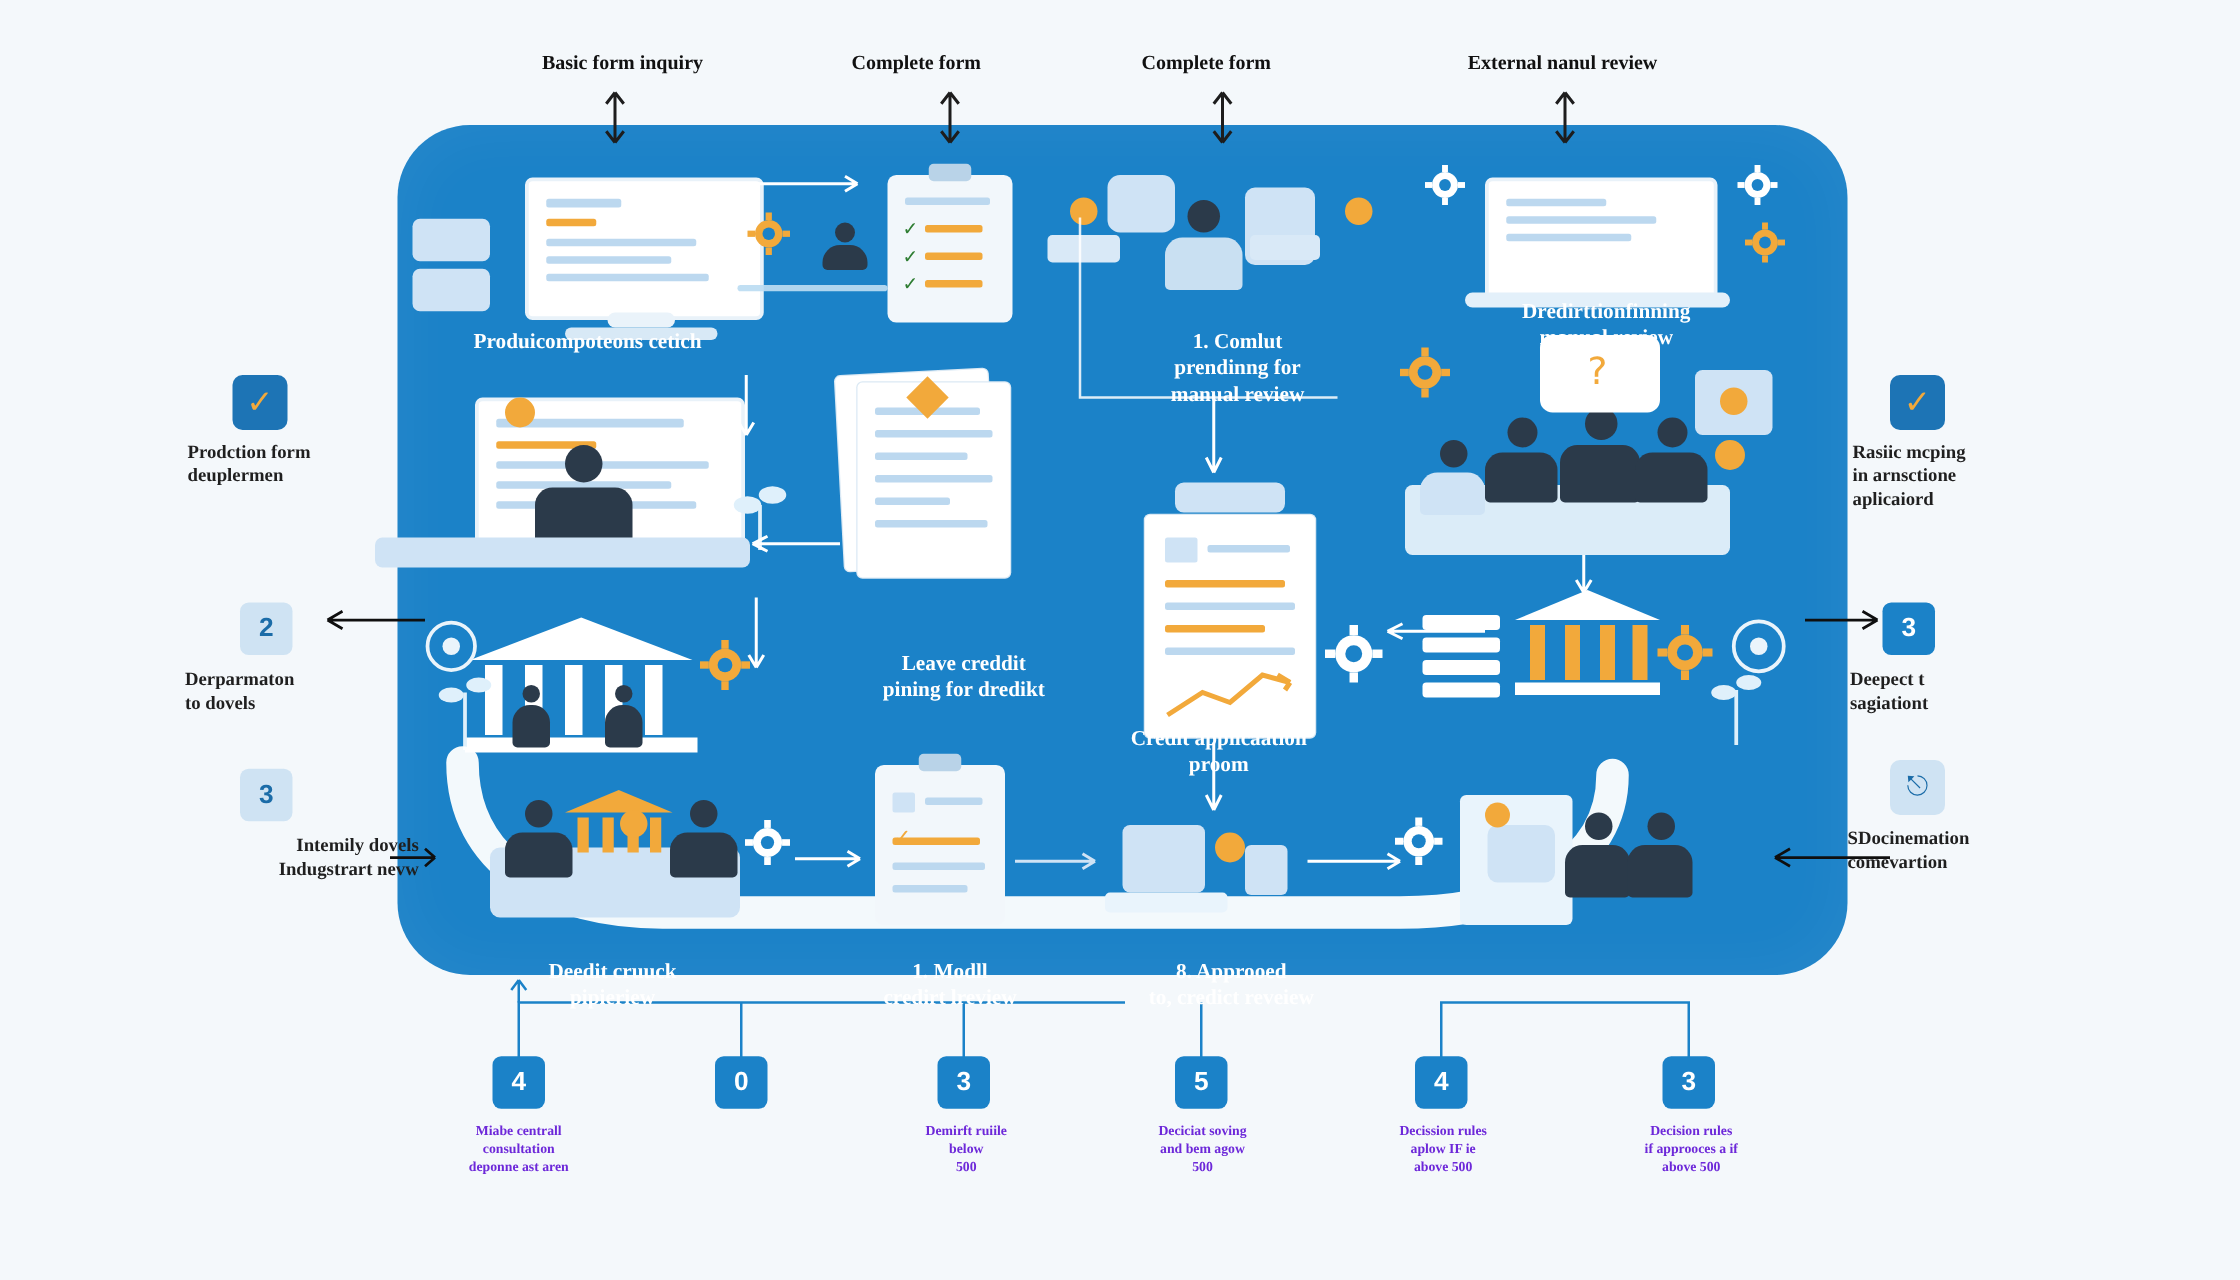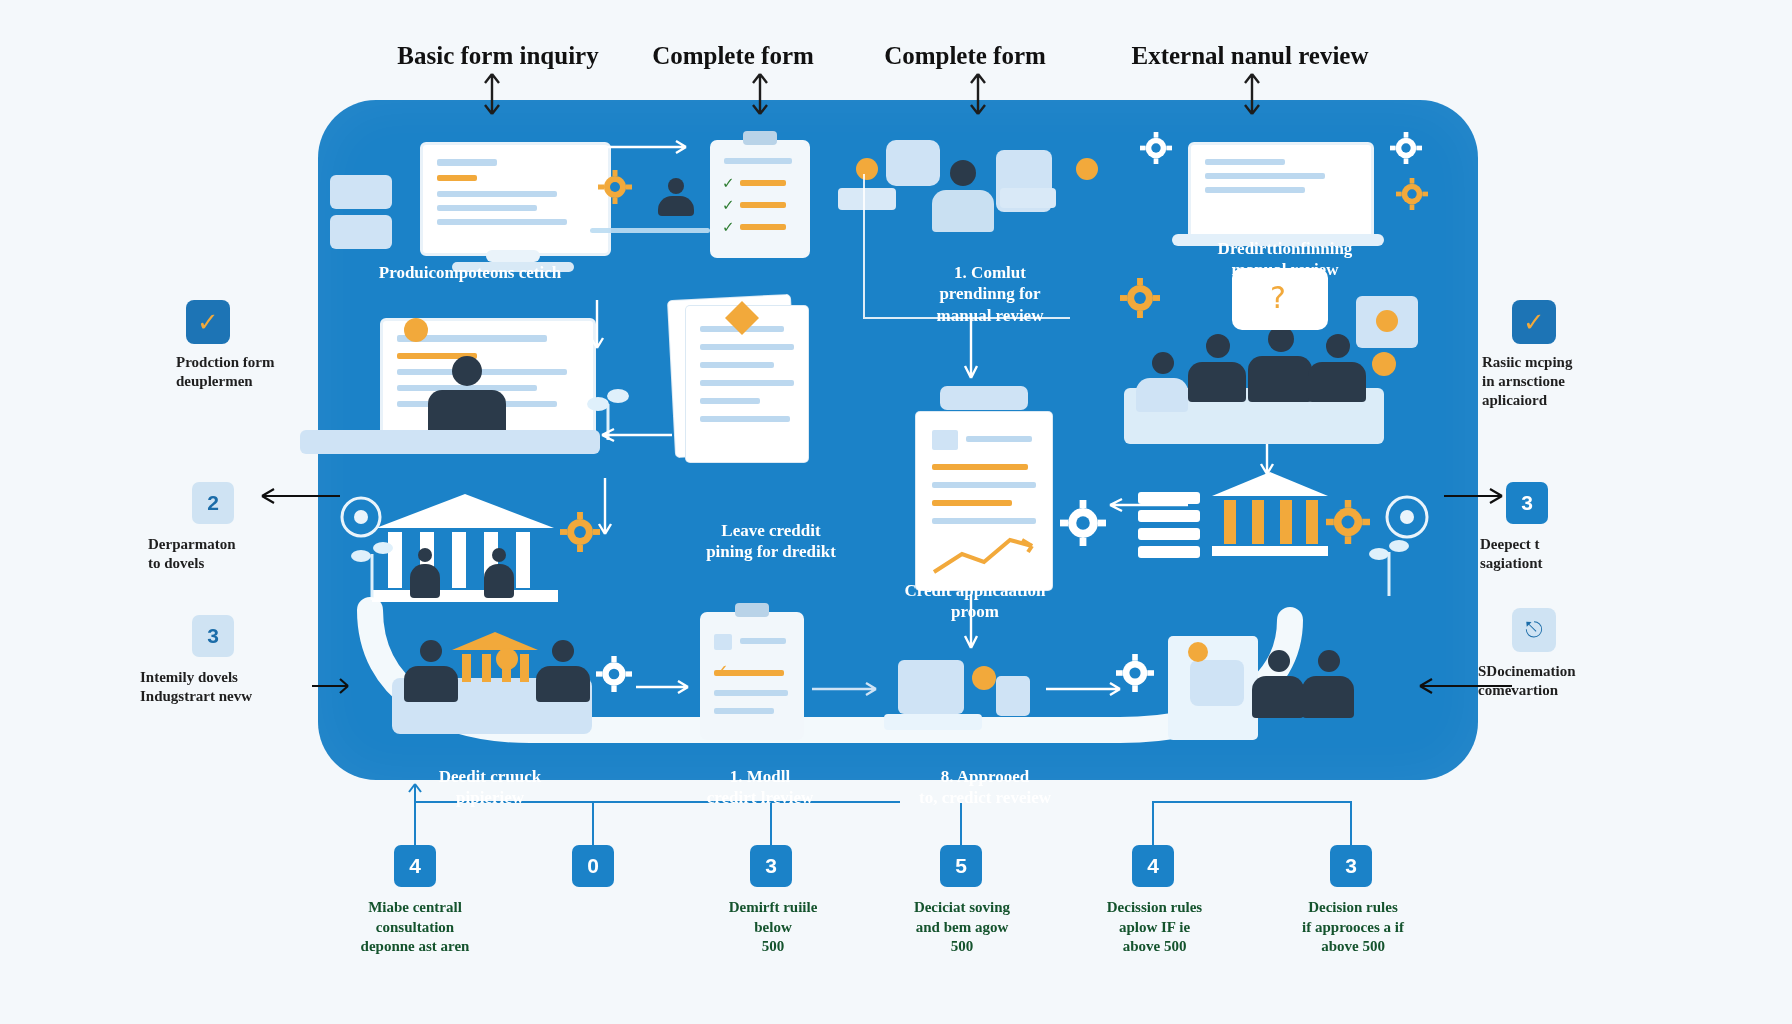--- a/index.html
+++ b/index.html
@@ -37,32 +37,32 @@
   .tside{
     position:absolute;
     color:#1f1f1f;
     font-weight:bold;
     font-size:15px;
     line-height:1.25;
     white-space:pre-line;
   }
   .tbottom{
     position:absolute;
-    color:#14532d;
+    color:#6d28d9;
     font-weight:bold;
-    font-size:15px;
+    font-size:11px;
     line-height:1.3;
     text-align:center;
     white-space:pre-line;
   }
   .thead{
     position:absolute;
     color:#111;
     font-weight:bold;
-    font-size:25px;
+    font-size:16px;
     text-align:center;
     white-space:nowrap;
   }
 
   
   .badge{
     position:absolute;
     width:42px;height:42px;
     background:#1b82c8;
     border-radius:7px;
@@ -125,29 +125,29 @@
   <svg class="arrow" style="left:966px;top:72px;" width="24" height="44">
     <path d="M12 2 L12 42 M12 2 L5 11 M12 2 L19 11 M12 42 L5 33 M12 42 L19 33" stroke="#1d1d1d" stroke-width="2.4" fill="none"></path>
   </svg>
   <svg class="arrow" style="left:1240px;top:72px;" width="24" height="44">
     <path d="M12 2 L12 42 M12 2 L5 11 M12 2 L19 11 M12 42 L5 33 M12 42 L19 33" stroke="#1d1d1d" stroke-width="2.4" fill="none"></path>
   </svg>
 
   <div class="checktile" style="left:186px;top:300px;">
     <span class="ck">✓</span>
   </div>
-  <div class="tside" style="left:150px;top:353px;width:170px;margin-left:26px;">Prodction form
+  <div class="tside" style="left:150px;top:353px;width:170px;">Prodction form
 deuplermen</div>
 
   <div class="badge light" style="left:192px;top:482px;">2</div>
   <div class="tside" style="left:148px;top:535px;width:180px;">Derparmaton
 to dovels</div>
 
   <div class="badge light" style="left:192px;top:615px;">3</div>
-  <div class="tside" style="left:140px;top:668px;width:195px;">Intemily dovels
+  <div class="tside" style="left:140px;top:668px;width:195px;text-align:right;">Intemily dovels
 Indugstrart nevw</div>
 
   <svg class="arrow" style="left:252px;top:482px;" width="90" height="30">
     <path d="M88 14 L10 14 M10 14 L22 7 M10 14 L22 21" stroke="#0f0f0f" stroke-width="2.2" fill="none"></path>
   </svg>
   <svg class="arrow" style="left:252px;top:672px;" width="100" height="30">
     <path d="M96 14 L88 7 M96 14 L88 21 M96 14 L60 14" stroke="#0f0f0f" stroke-width="2.2" fill="none"></path>
   </svg>
 
   <div class="checktile" style="left:1512px;top:300px;">

